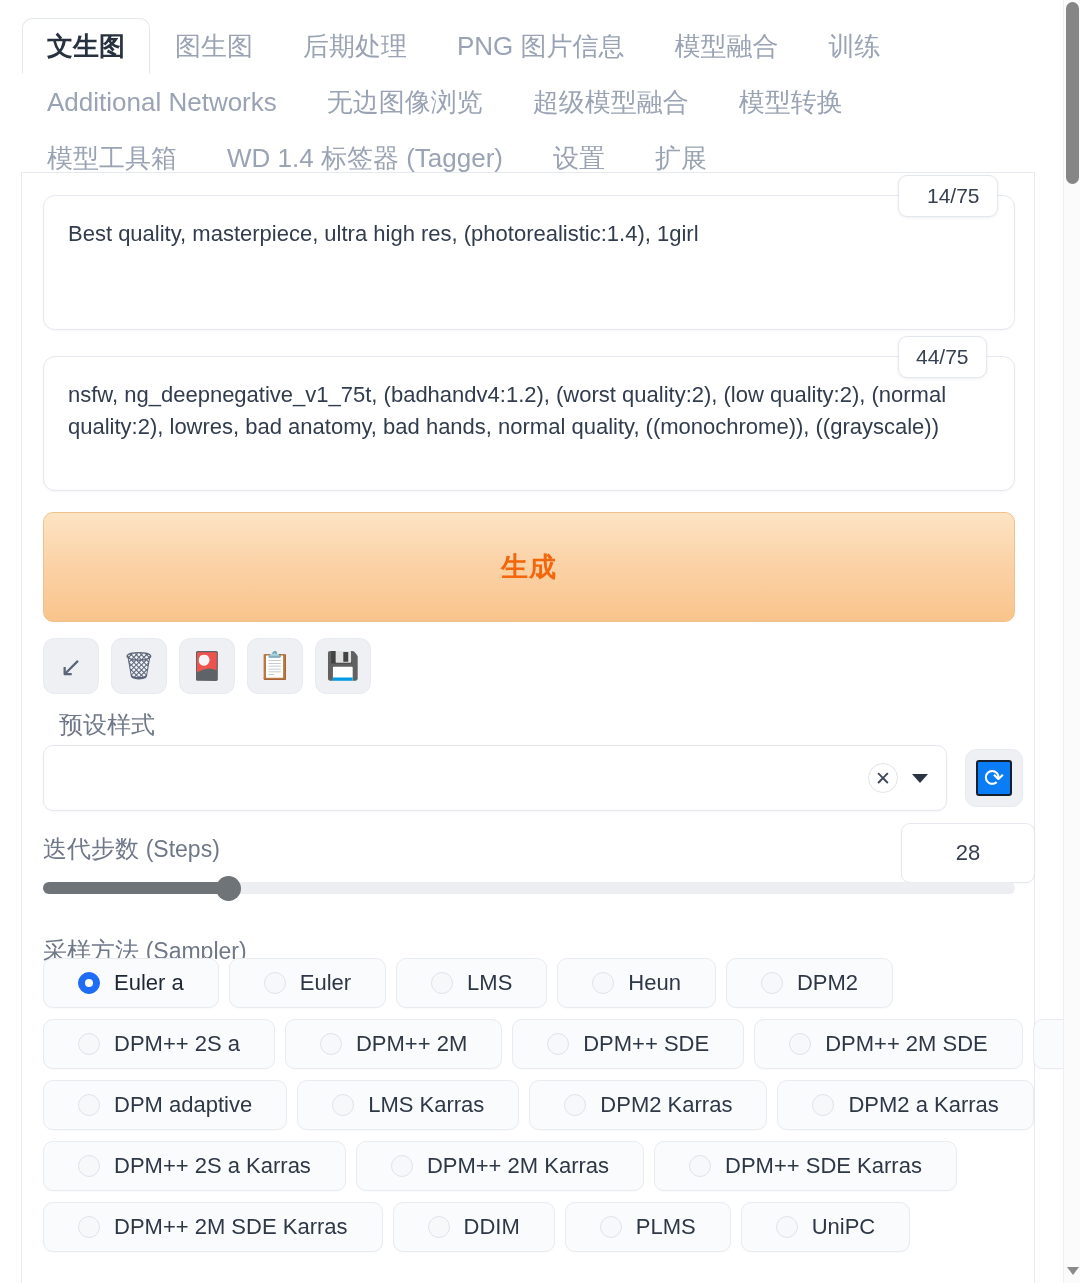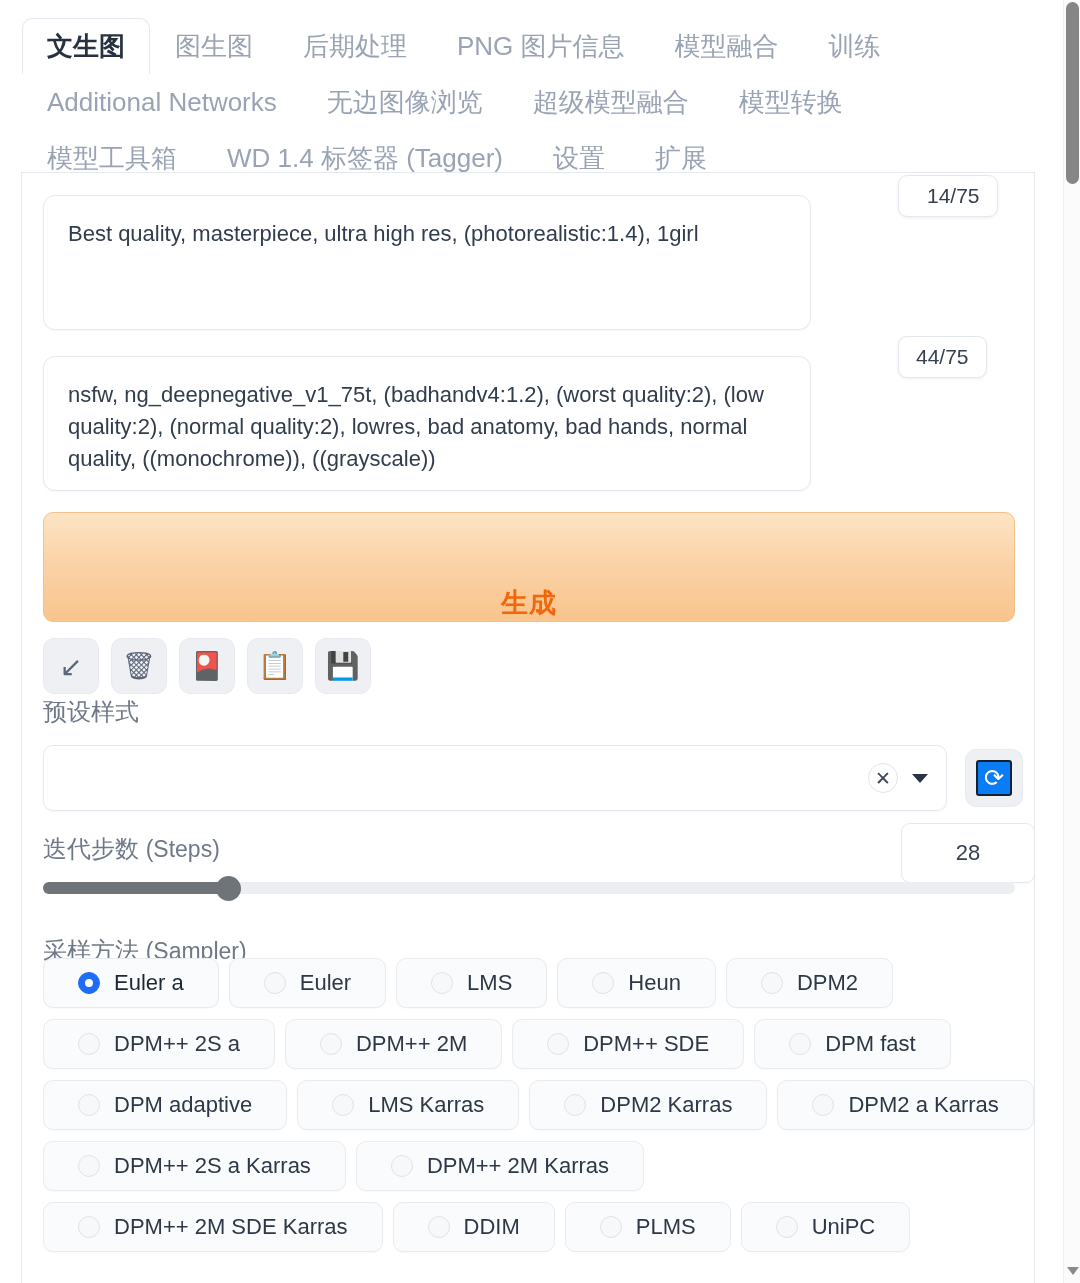--- a/index.html
+++ b/index.html
@@ -68,21 +68,21 @@
     color: #36404f;
     padding: 8px 17px;
     box-shadow: 0 1px 3px rgba(20,30,50,.07);
     z-index: 6;
   }
   #badge-pos { left: 876px; top: 2px; padding-left: 28px; }
   #badge-neg { left: 876px; top: 163px; }
   .promptbox {
     position: absolute;
     left: 21px;
-    width: 768px;
+    width: 972px;
     background: #ffffff;
     border: 1px solid #e5e8ee;
     border-radius: 12px;
     padding: 22px 24px;
     font-size: 22px;
     line-height: 1.46;
     color: #313c4c;
     box-shadow: 0 1px 2px rgba(20,30,50,.035);
     overflow: hidden;
   }
@@ -90,21 +90,21 @@
   #prompt-neg { top: 183px; height: 135px; }
 
   
   .generate {
     position: absolute;
     left: 21px; top: 339px;
     width: 972px; height: 110px;
     border-radius: 10px;
     border: 1px solid #f2c08a;
     background: linear-gradient(180deg, #fde4c4 0%, #fbd3a8 45%, #f9c48c 100%);
-    display: flex; align-items: flex-end; justify-content: center;
+    display: flex; align-items: center; justify-content: center;
     cursor: pointer;
   }
   .generate span {
     font-size: 27px; font-weight: bold; color: #f2660c;
     letter-spacing: 1px;
   }
 
   
   .icontools {
     position: absolute;
@@ -122,21 +122,21 @@
     font-family: "DejaVu Sans", sans-serif;
   }
 
   
   .fieldlabel {
     position: absolute; left: 21px;
     font-size: 24px; color: #6f7888;
     line-height: 1;
   }
   .fieldlabel .lat { font-size: 23px; }
-  #label-styles { top: 527px; }
+  #label-styles { top: 540px; margin-left: 16px; }
   #label-steps  { top: 664px; }
   #label-sampler{ top: 754px; margin-top: 12px; }
 
   
   .styles-row {
     position: absolute; left: 21px; top: 572px;
     display: flex; align-items: center; gap: 18px;
   }
   .styles-select {
     width: 904px; height: 66px;
@@ -358,20 +358,24 @@
           <div class="sitem">
             <span class="radio"></span>
             <span class="txt">DPM++ 2M</span>
           </div>
           <div class="sitem">
             <span class="radio"></span>
             <span class="txt">DPM++ SDE</span>
           </div>
           <div class="sitem">
             <span class="radio"></span>
+            <span class="txt">DPM++ 2M SDE</span>
+          </div>
+          <div class="sitem">
+            <span class="radio"></span>
             <span class="txt">DPM fast</span>
           </div>
         </div>
         <div class="srow">
           <div class="sitem">
             <span class="radio"></span>
             <span class="txt">DPM adaptive</span>
           </div>
           <div class="sitem">
             <span class="radio"></span>
@@ -387,20 +391,24 @@
           </div>
         </div>
         <div class="srow">
           <div class="sitem">
             <span class="radio"></span>
             <span class="txt">DPM++ 2S a Karras</span>
           </div>
           <div class="sitem">
             <span class="radio"></span>
             <span class="txt">DPM++ 2M Karras</span>
+          </div>
+          <div class="sitem">
+            <span class="radio"></span>
+            <span class="txt">DPM++ SDE Karras</span>
           </div>
         </div>
         <div class="srow">
           <div class="sitem">
             <span class="radio"></span>
             <span class="txt">DPM++ 2M SDE Karras</span>
           </div>
           <div class="sitem">
             <span class="radio"></span>
             <span class="txt">DDIM</span>

